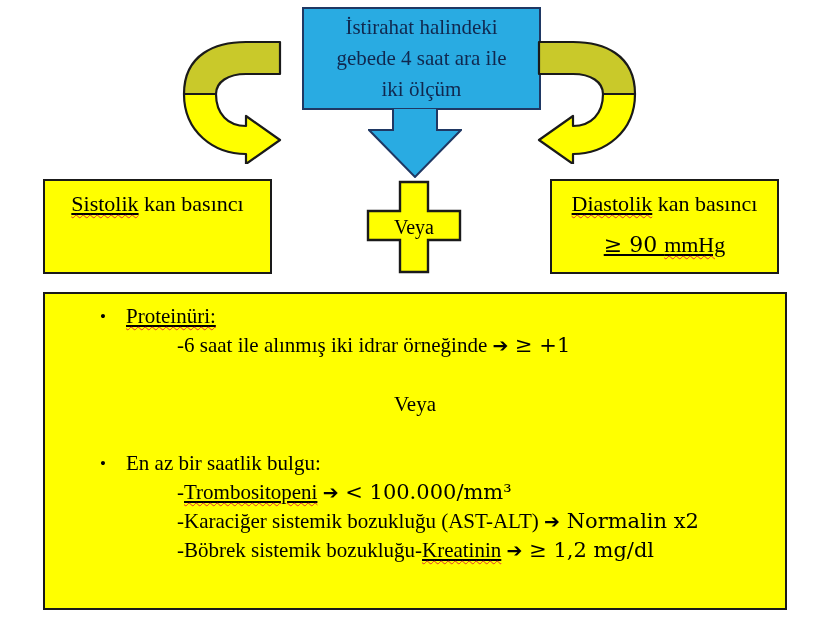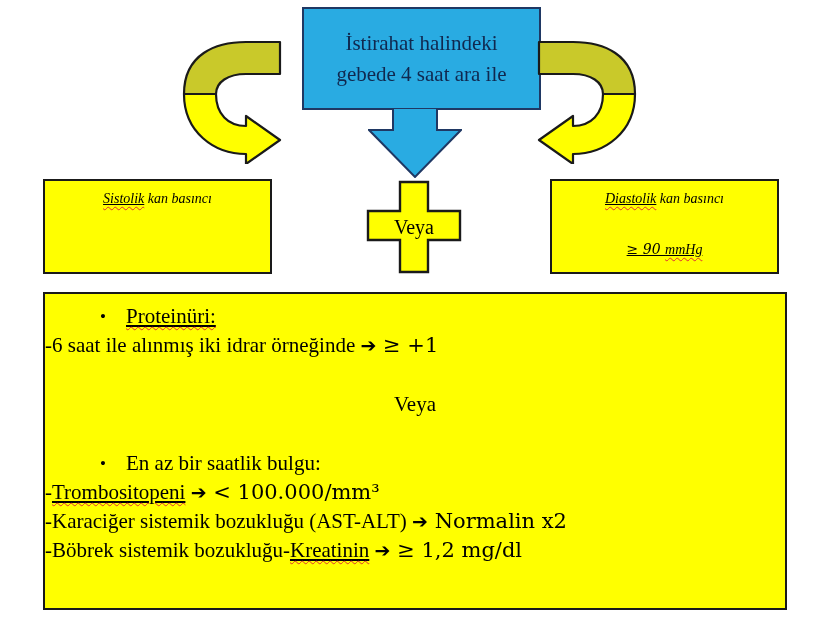--- a/index.html
+++ b/index.html
@@ -59,27 +59,26 @@
   
   .yellow-box {
     position: absolute;
     top: 179px;
     width: 229px;
     height: 95px;
     background: #FFFF00;
     border: 2px solid #1A1A1A;
     box-sizing: border-box;
     color: #000000;
-    font-size: 14px;
+    font-size: 22px;
     text-align: center;
     display: flex;
     flex-direction: column;
     justify-content: space-between;
     padding: 10px 4px 14px 4px;
-    font-style: italic;
   }
   .box-left  { left: 43px; }
   .box-right { left: 550px; }
   .yellow-box .bp-title { white-space: nowrap; }
   .yellow-box .bp-value { white-space: nowrap; }
 
   
   .plus-wrap {
     position: absolute;
     left: 366px;
@@ -124,20 +123,21 @@
   .bullet-dot {
     width: 26px;
     flex: none;
     font-size: 17px;
     line-height: 29px;
   }
   .bullet-head { white-space: nowrap; }
   .sub-line {
     font-size: 21px;
     line-height: 29px;
+    padding-left: 132px;
     white-space: nowrap;
   }
   .mid-veya {
     text-align: center;
     font-size: 21px;
     line-height: 29px;
     padding: 30px 0 30px 0;
   }
 
   
@@ -160,20 +160,21 @@
   .ge { font-family: "DejaVu Serif", serif; }
 </style>
 </head>
 <body>
 
 <div id="root">
 
   <div class="blue-box">
     <span class="line">İstirahat halindeki</span>
     <span class="line">gebede 4 saat ara ile</span>
+    <span class="line">iki ölçüm</span>
   </div>
 
   <div class="blue-arrow">
     <svg width="94" height="70" viewBox="0 0 94 70">
       <polygon points="25,0 69,0 69,22 93,22 47,69 1,22 25,22" fill="#29ABE2" stroke="#1F3864" stroke-width="2" stroke-linejoin="miter"></polygon>
     </svg>
   </div>
 
   <div class="curve-arrow curve-left">
     <svg width="112" height="128" viewBox="0 0 112 128">

